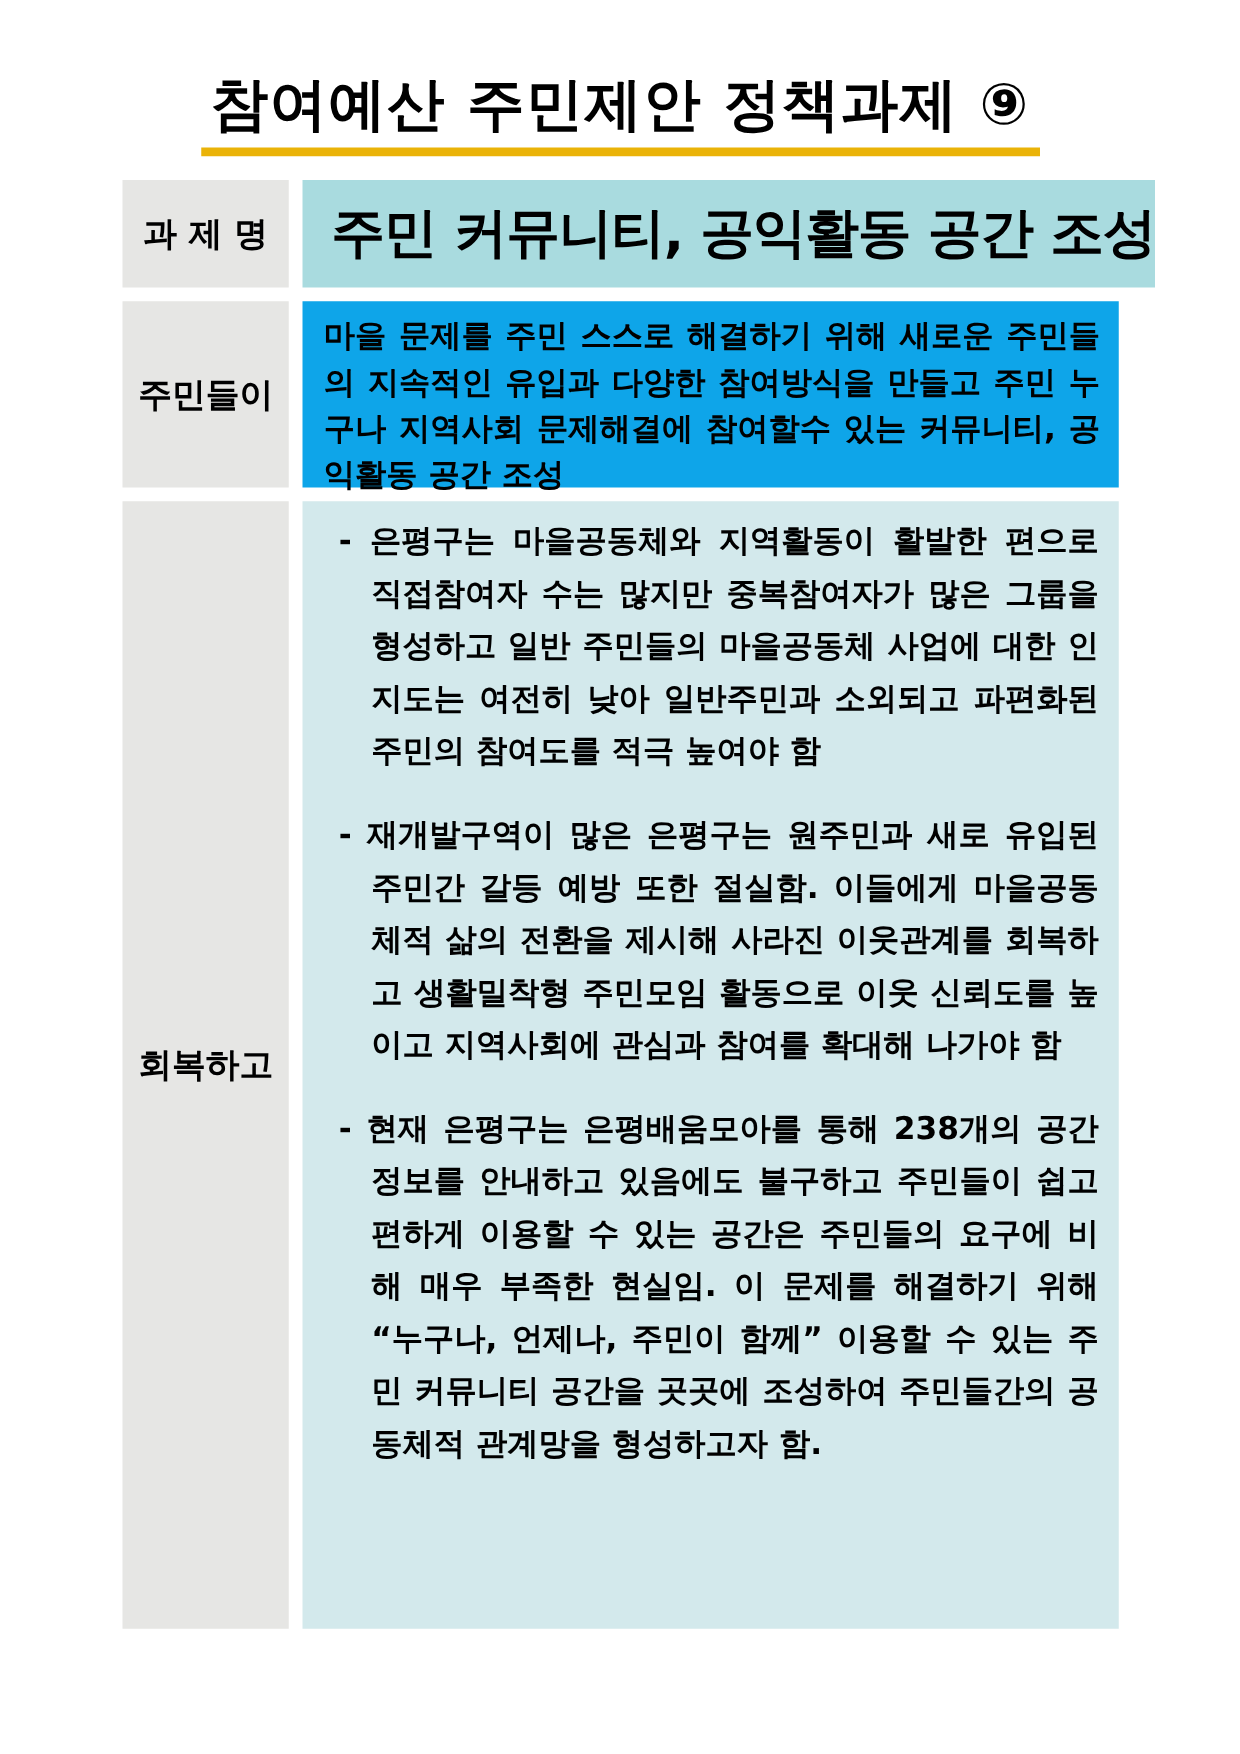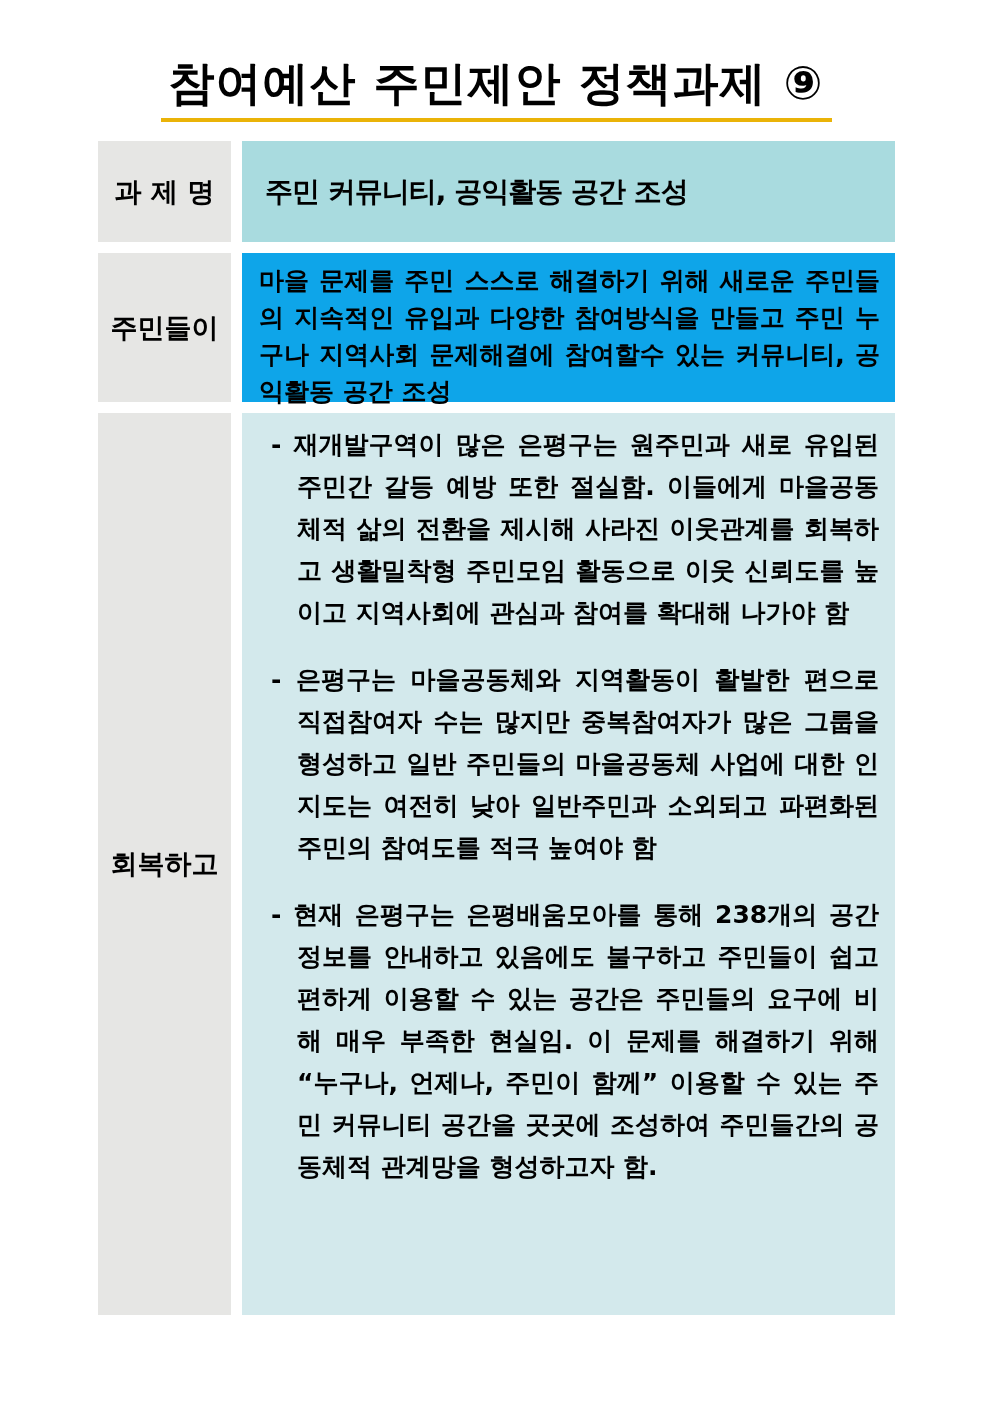--- a/index.html
+++ b/index.html
@@ -14,21 +14,21 @@
   .title-wrap {
     text-align: center;
     padding-top: 56px;
   }
   .doc-title {
     display: inline-block;
     font-size: 46px;
     font-weight: bold;
     letter-spacing: 1px;
     line-height: 1.2;
-    border-bottom: 4px solid #eab308;
+    border-bottom: 7px solid #eab308;
     padding: 0 8px 7px 8px;
   }
   .policy-table {
     margin: 19px 97px 0 98px; 
     width: 797px;
   }
   .row {
     display: flex;
     margin-bottom: 11px;
   }
@@ -39,27 +39,27 @@
     background: #e6e6e4;
     display: flex;
     align-items: center;
     justify-content: center;
     font-weight: bold;
     font-size: 27px;
     text-align: center;
   }
   .content-cell { flex: 1; }
 
-  .row-task { height: 101px; }
+  .row-task { height: 86px; }
   .task-value {
     background: #a9dbdf;
     display: flex;
     align-items: center;
     padding-left: 23px;
-    font-size: 28px;
+    font-size: 43px;
     font-weight: bold;
     letter-spacing: -1px;
     white-space: nowrap;
   }
 
   .row-goal { height: 149px; }
   .goal-value {
     background: #0ea5e9;
     font-size: 25px;
     font-weight: bold;
@@ -102,19 +102,19 @@
   </div>
 
   <div class="row row-goal">
     <div class="label-cell">주민들이</div>
     <div class="content-cell goal-value">마을 문제를 주민 스스로 해결하기 위해 새로운 주민들의 지속적인 유입과 다양한 참여방식을 만들고 주민 누구나 지역사회 문제해결에 참여할수 있는 커뮤니티, 공익활동 공간 조성</div>
   </div>
 
   <div class="row row-background">
     <div class="label-cell">회복하고</div>
     <div class="content-cell background-value">
+        <div class="bullet">은평구는 마을공동체와 지역활동이 활발한 편으로 직접참여자 수는 많지만 중복참여자가 많은 그룹을 형성하고 일반 주민들의 마을공동체 사업에 대한 인지도는 여전히 낮아 일반주민과 소외되고 파편화된 주민의 참여도를 적극 높여야 함</div>
         <div class="bullet">재개발구역이 많은 은평구는 원주민과 새로 유입된 주민간 갈등 예방 또한 절실함. 이들에게 마을공동체적 삶의 전환을 제시해 사라진 이웃관계를 회복하고 생활밀착형 주민모임 활동으로 이웃 신뢰도를 높이고 지역사회에 관심과 참여를 확대해 나가야 함</div>
-        <div class="bullet">은평구는 마을공동체와 지역활동이 활발한 편으로 직접참여자 수는 많지만 중복참여자가 많은 그룹을 형성하고 일반 주민들의 마을공동체 사업에 대한 인지도는 여전히 낮아 일반주민과 소외되고 파편화된 주민의 참여도를 적극 높여야 함</div>
         <div class="bullet">현재 은평구는 은평배움모아를 통해 238개의 공간정보를 안내하고 있음에도 불구하고 주민들이 쉽고 편하게 이용할 수 있는 공간은 주민들의 요구에 비해 매우 부족한 현실임. 이 문제를 해결하기 위해 “누구나, 언제나, 주민이 함께” 이용할 수 있는 주민 커뮤니티 공간을 곳곳에 조성하여 주민들간의 공동체적 관계망을 형성하고자 함.</div>
       </div>
   </div>
 
 </div>
 
 </body></html>

